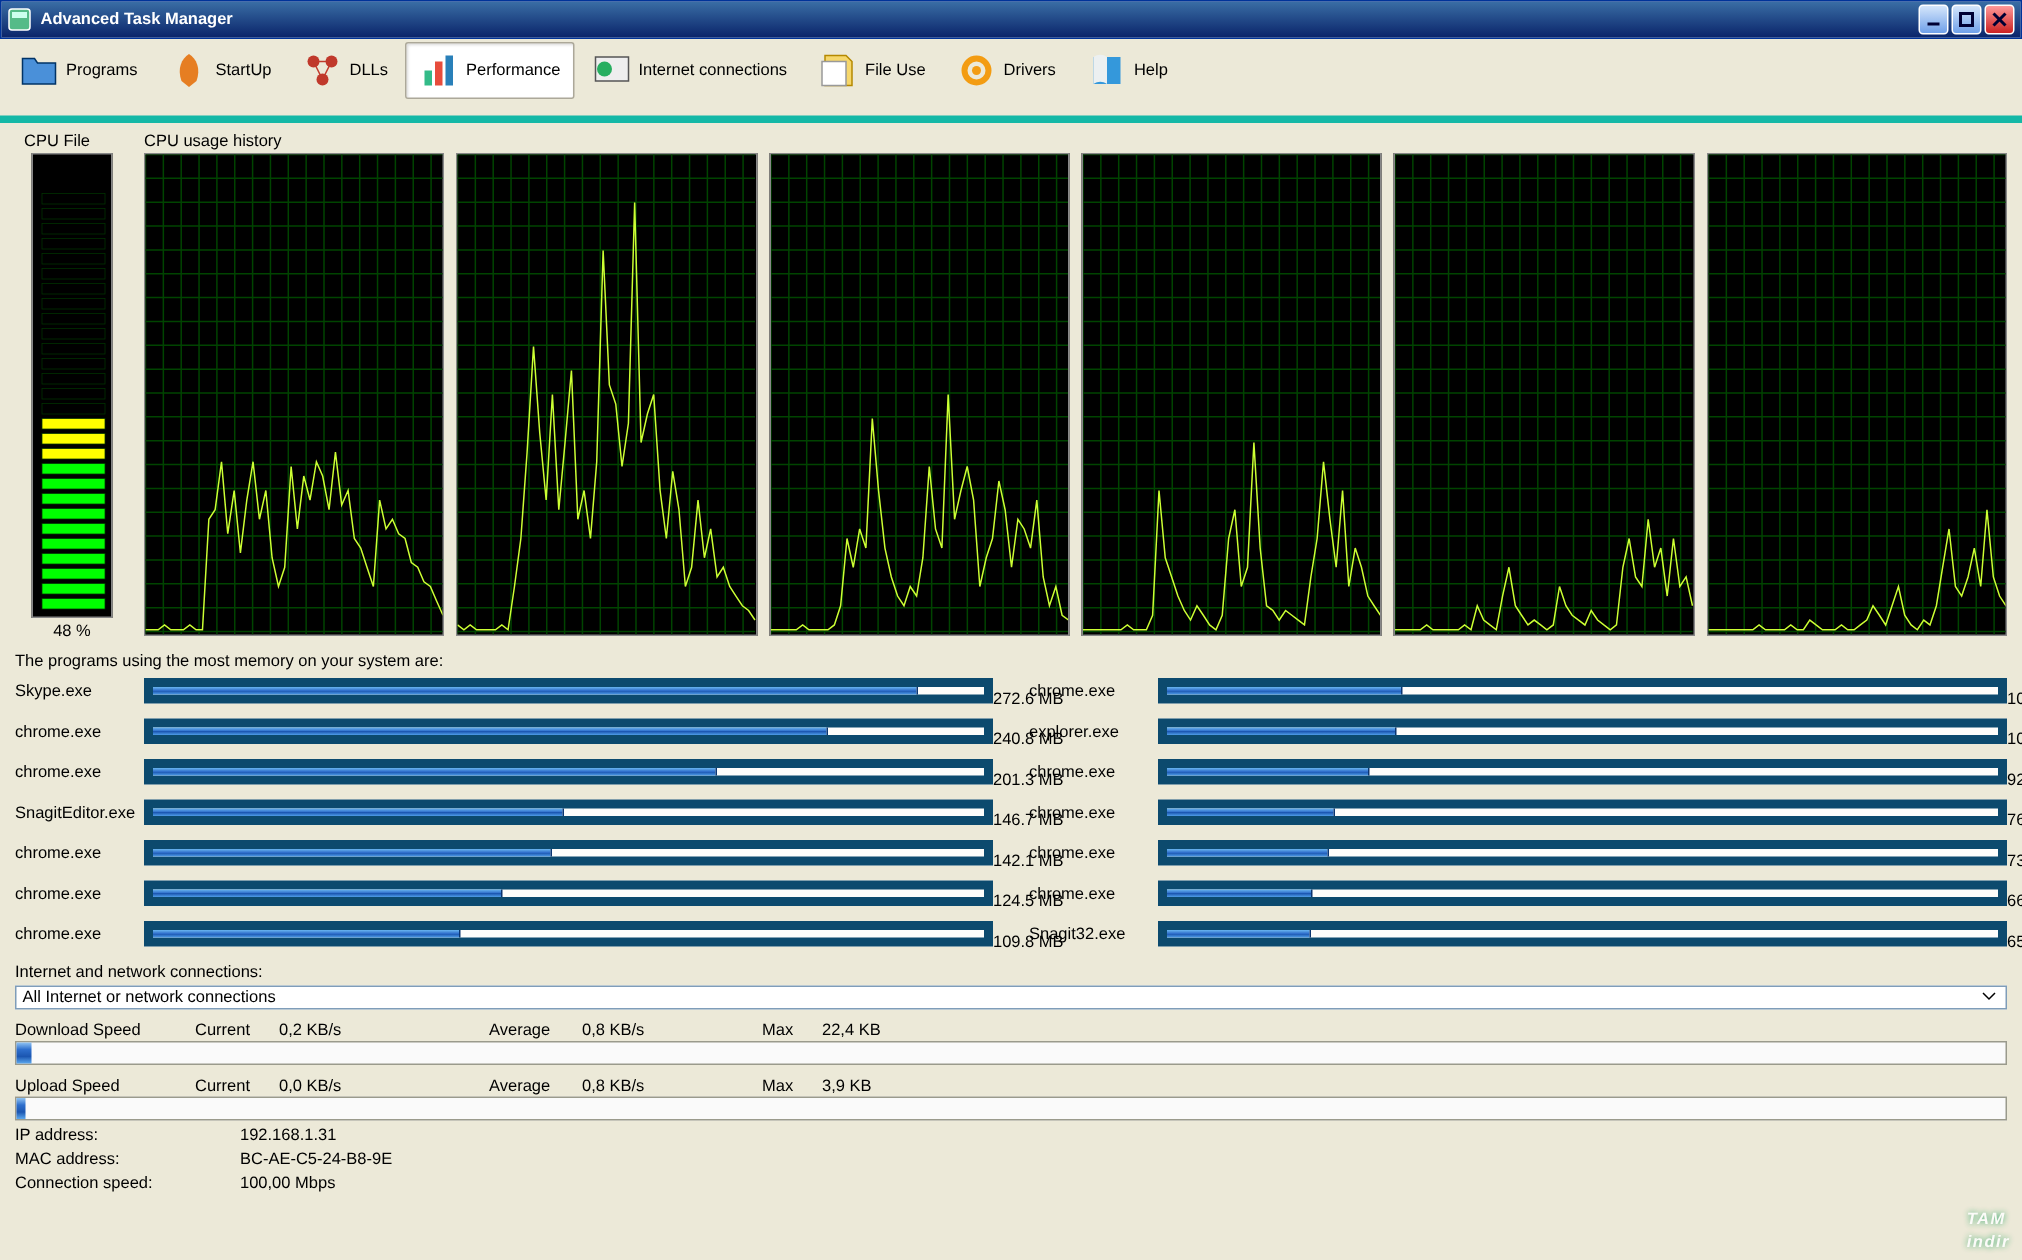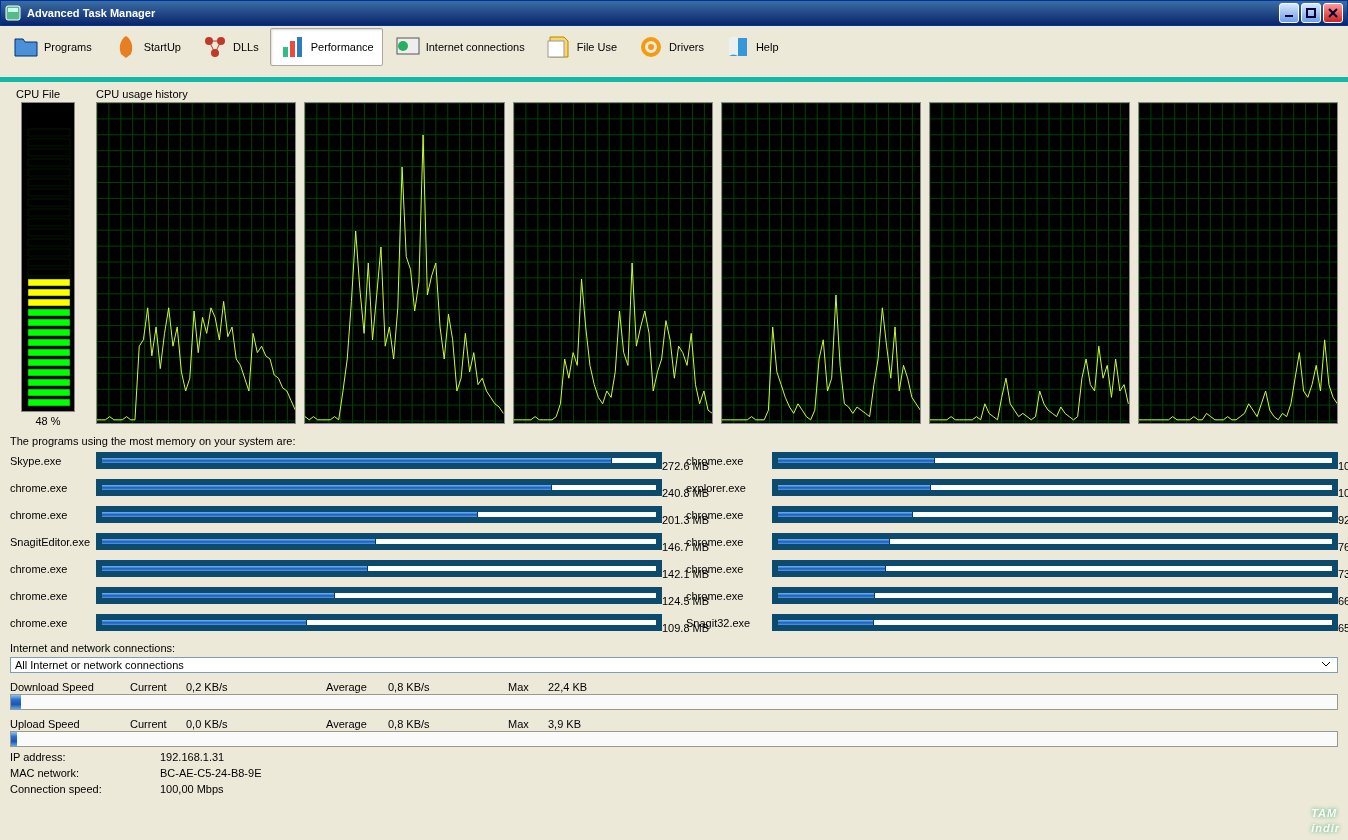--- a/index.html
+++ b/index.html
@@ -606,21 +606,21 @@
   </div>
   <div class="speedbar">
       <div class="fill" style="width:6px;"></div>
     </div>
 
   <div class="info-row">
       <span class="k">IP address:</span>
       <span>192.168.1.31</span>
     </div>
   <div class="info-row">
-      <span class="k">MAC network:</span>
+      <span class="k">MAC address:</span>
       <span>BC-AE-C5-24-B8-9E</span>
     </div>
   <div class="info-row">
       <span class="k">Connection speed:</span>
       <span>100,00 Mbps</span>
     </div>
 
 </div>
 
 <div class="watermark">

